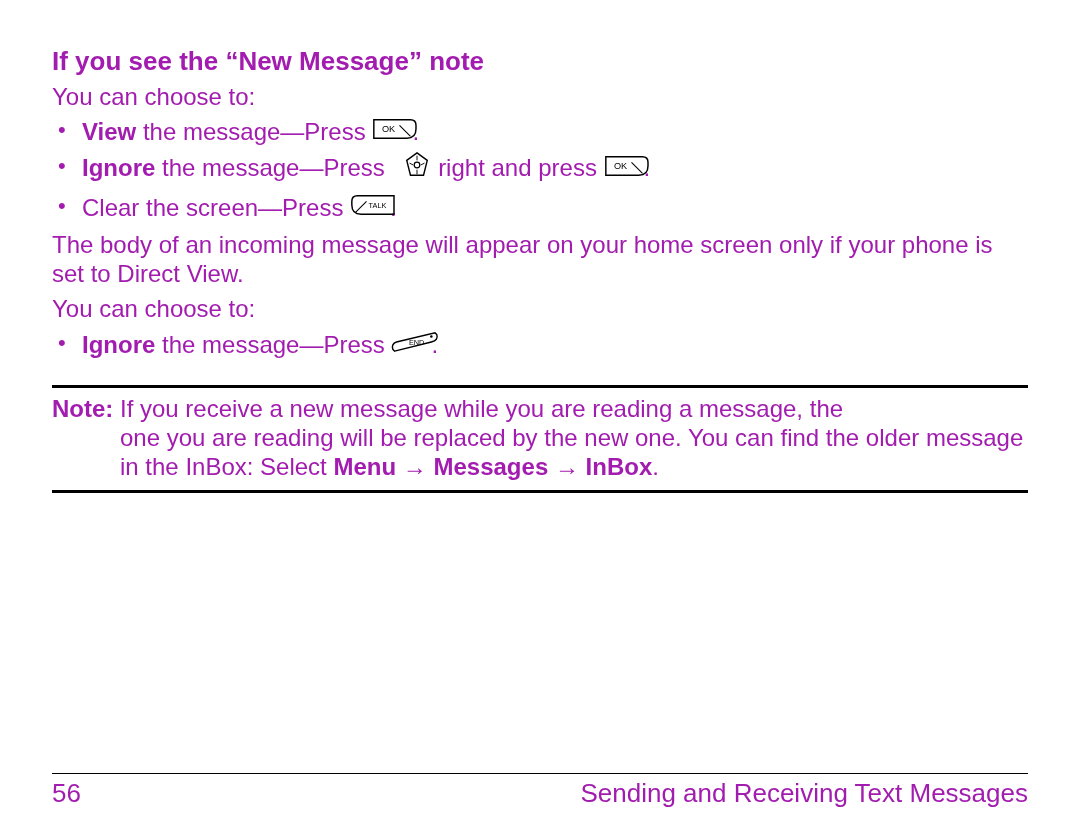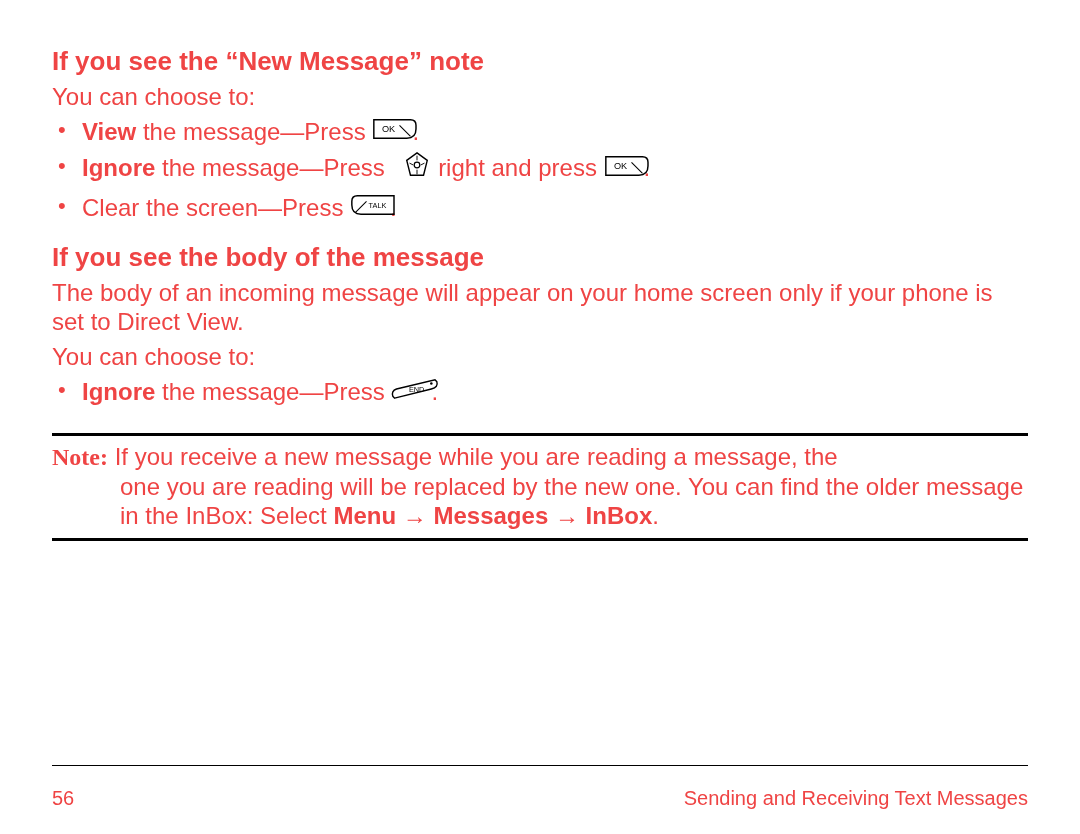--- a/index.html
+++ b/index.html
@@ -8,21 +8,21 @@
     background: #fff;
   }
   .page {
     width: 1080px;
     height: 834px;
     box-sizing: border-box;
     padding: 46px 52px 20px 52px;
     font-family: Arial, Helvetica, sans-serif;
     font-size: 24px;
     line-height: 1.22;
-    color: #ef4444;
+    color: #a21caf;
     position: relative;
   }
   h2 {
     font-size: 26px;
     font-weight: bold;
     margin: 0 0 4px 0;
   }
   h2.second {
     margin-top: 18px;
   }
@@ -47,39 +47,38 @@
   }
   .b { font-weight: bold; }
   .note-block {
     border-top: 3px solid #000;
     border-bottom: 3px solid #000;
     margin-top: 24px;
     padding: 6px 0 8px 0;
   }
   .note-block .note-label {
     font-weight: bold;
-    font-family: Liberation Serif, serif;
   }
   .note-block .note-body {
     display: inline;
   }
   .note-indent {
     display: block;
     padding-left: 68px;
   }
   .footer {
     position: absolute;
     left: 52px;
     right: 52px;
     bottom: 24px;
     border-top: 1px solid #000;
-    padding-top: 20px;
+    padding-top: 4px;
     display: flex;
     justify-content: space-between;
-    font-size: 20px;
+    font-size: 26px;
   }
 
   
   .key {
     display: inline-block;
     vertical-align: middle;
     width: 40px;
     text-align: right;
     position: relative;
     top: -2px;
@@ -135,21 +134,20 @@
       <span class="key">
         <svg viewBox="0 0 50 24">
             <path d="M48 2 L8 2 Q2 2 2 8 L2 12 Q2 22 12 22 L48 22 Z" fill="none" stroke="#000" stroke-width="1.6"></path>
             <text x="30" y="15" font-size="8" font-family="Arial" text-anchor="middle">TALK</text>
             <line x1="6" y1="20" x2="18" y2="8" stroke="#000" stroke-width="1.2"></line>
           </svg>
       </span><span>.</span>
     </li>
   </ul>
 
-  <h2 class="second">If you see the body of the message</h2>
   <p>The body of an incoming message will appear on your home screen only if your phone is set to Direct View.</p>
   <p>You can choose to:</p>
   <ul>
     <li>
       <span class="b">Ignore</span><span> the message—Press </span>
       <span class="key">
         <svg viewBox="0 0 54 24">
             <path d="M4 22 L44 12 Q52 10 50 4 L48 2 L6 12 Q0 14 2 20 Z" fill="none" stroke="#000" stroke-width="1.5"></path>
             <text x="28" y="15" font-size="8" font-family="Arial" text-anchor="middle">END</text>
             <circle cx="44" cy="6" r="1.4" fill="#000"></circle>

